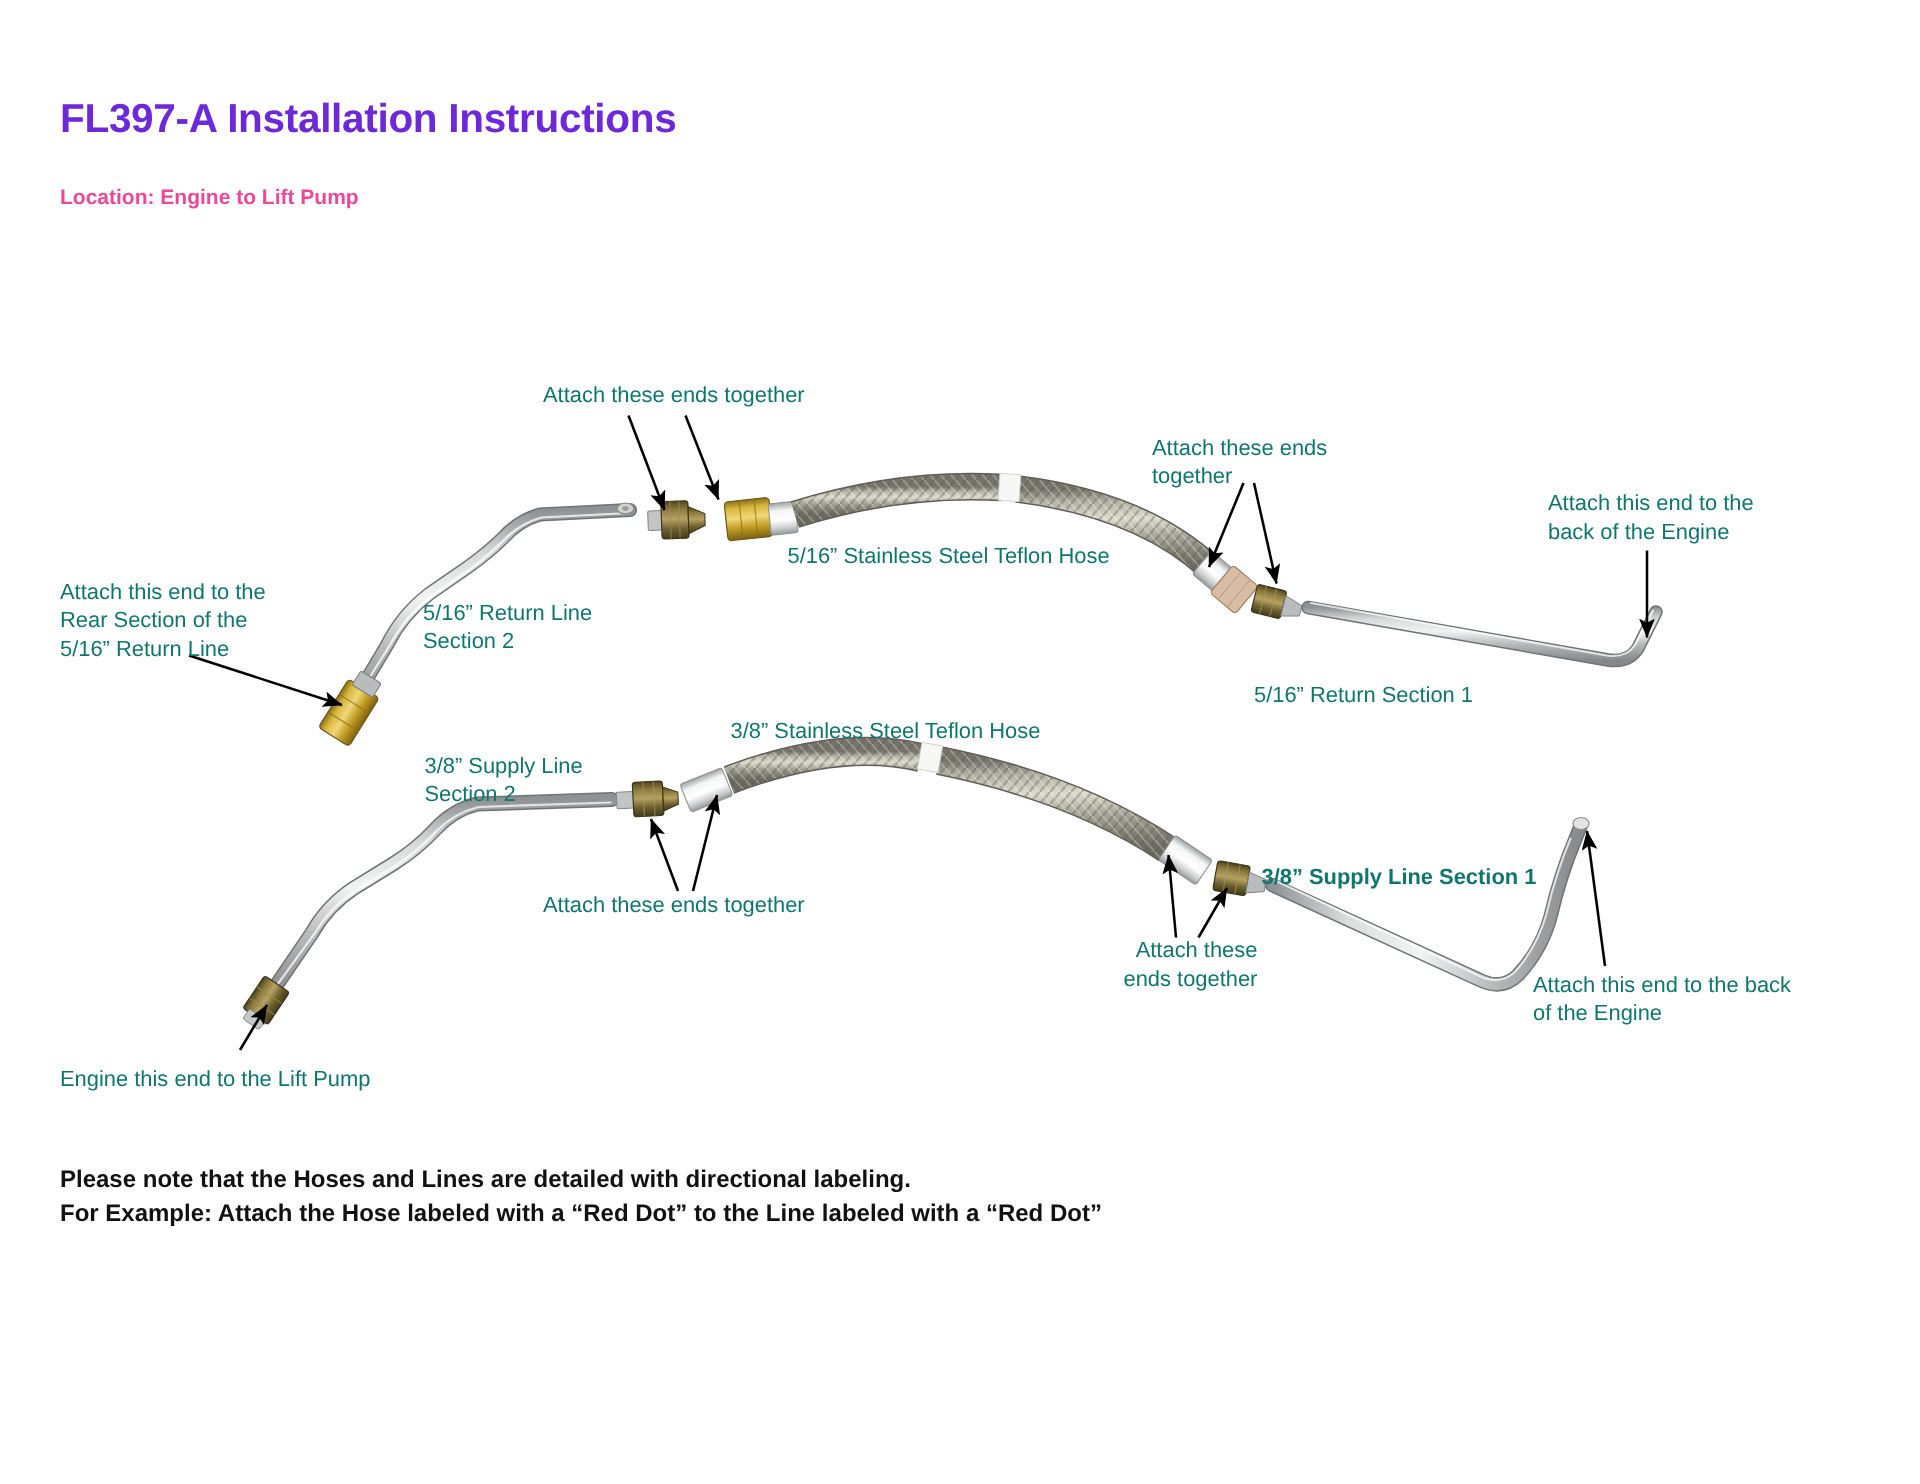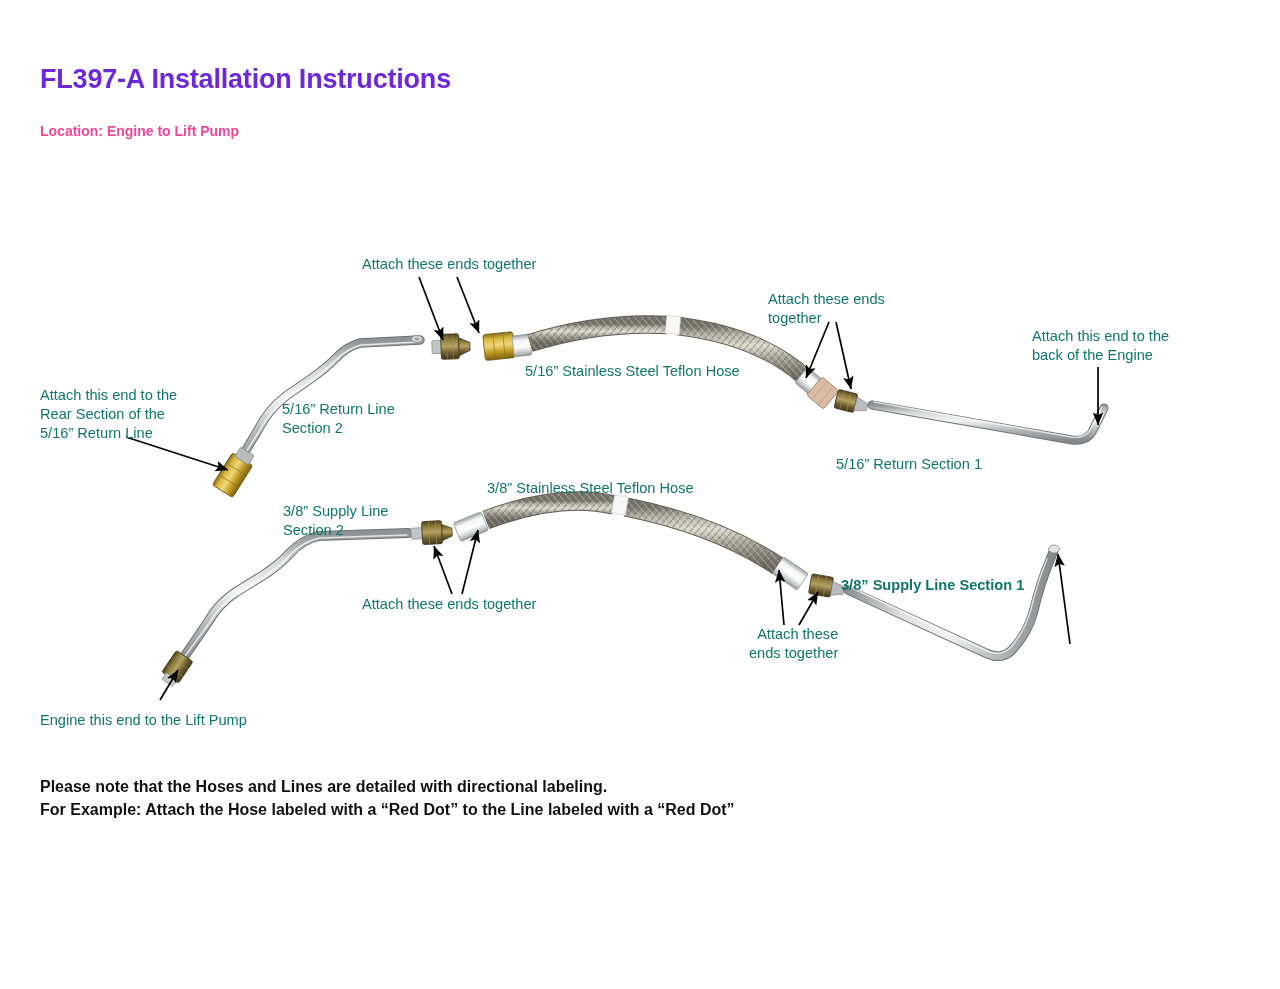--- a/index.html
+++ b/index.html
@@ -280,19 +280,21 @@
   <div class="lbl" style="left:283px;top:502px;">3/8” Supply Line
 Section 2</div>
 
   <div class="lbl" style="left:362px;top:595px;">Attach these ends together</div>
 
   <div class="lbl" style="left:749px;top:625px;text-align:right;">Attach these
 ends together</div>
 
   <div class="lbl" style="left:841px;top:576px;font-weight:bold;">3/8” Supply Line Section 1</div>
 
+  <div class="lbl" style="left:1022px;top:648px;">Attach this end to the back
+of the Engine</div>
 
   <div class="lbl" style="left:40px;top:711px;">Engine this end to the Lift Pump</div>
 
   <div id="note1">Please note that the Hoses and Lines are detailed with directional labeling.</div>
   <div id="note2">For Example: Attach the Hose labeled with a “Red Dot” to the Line labeled with a “Red Dot”</div>
 
 </div>
 
 </body></html>

